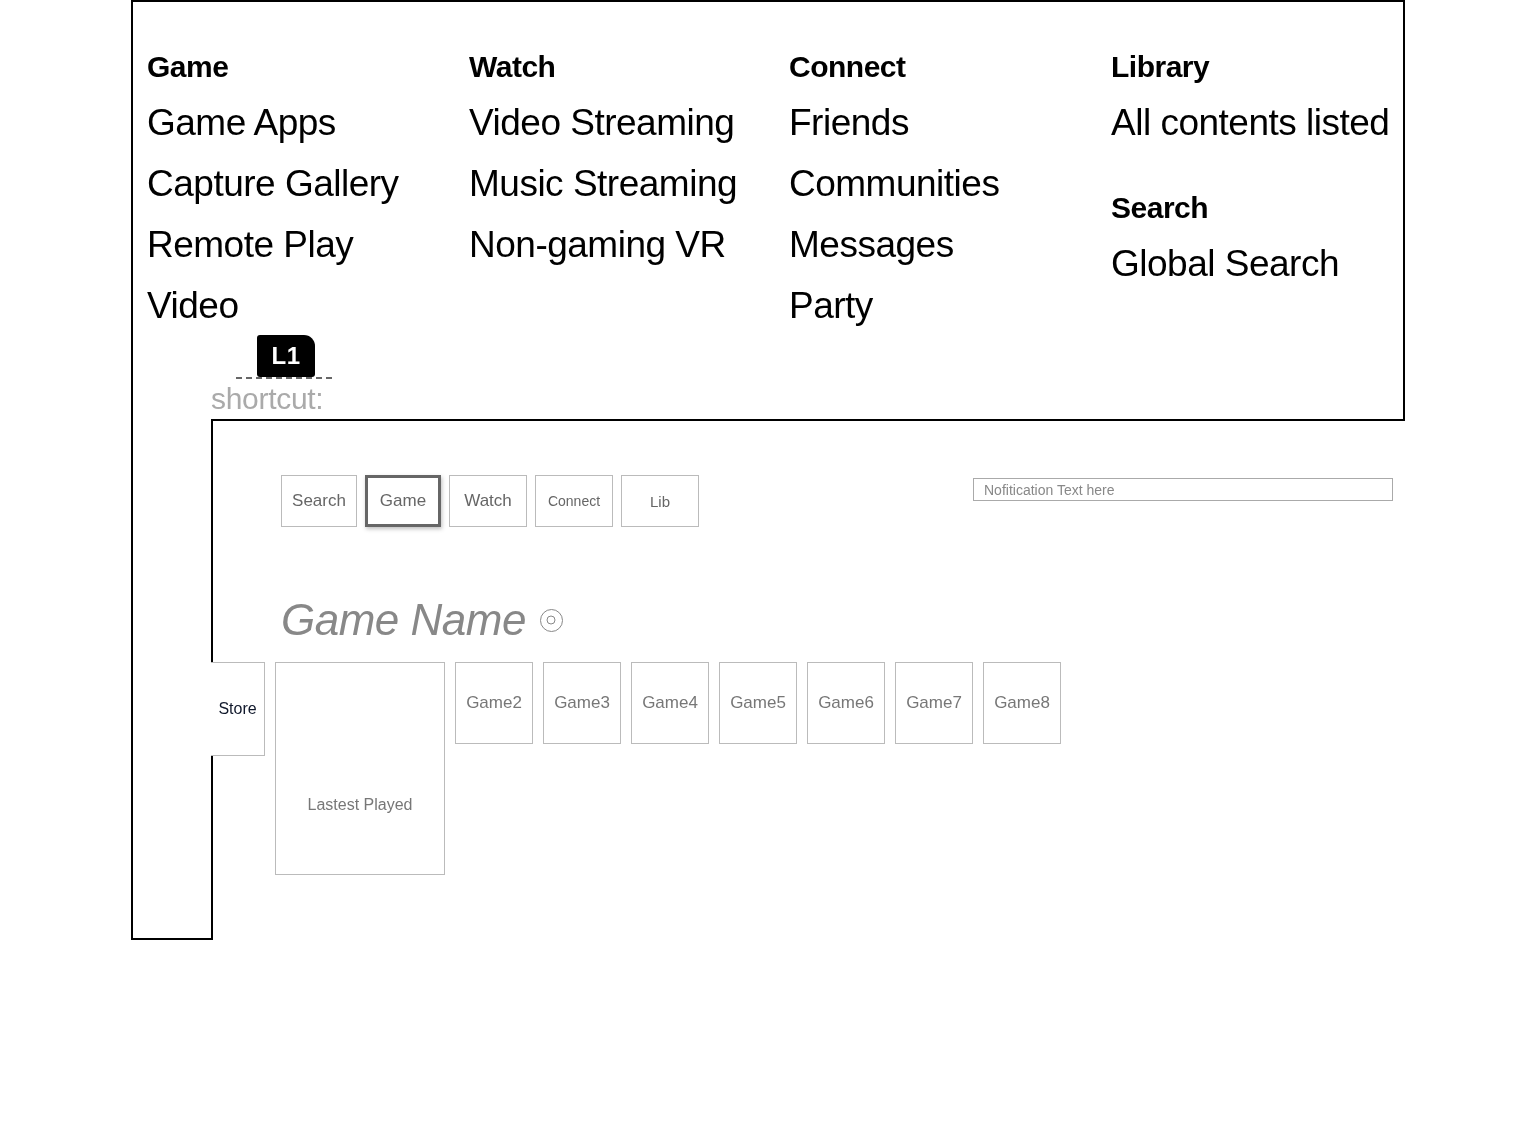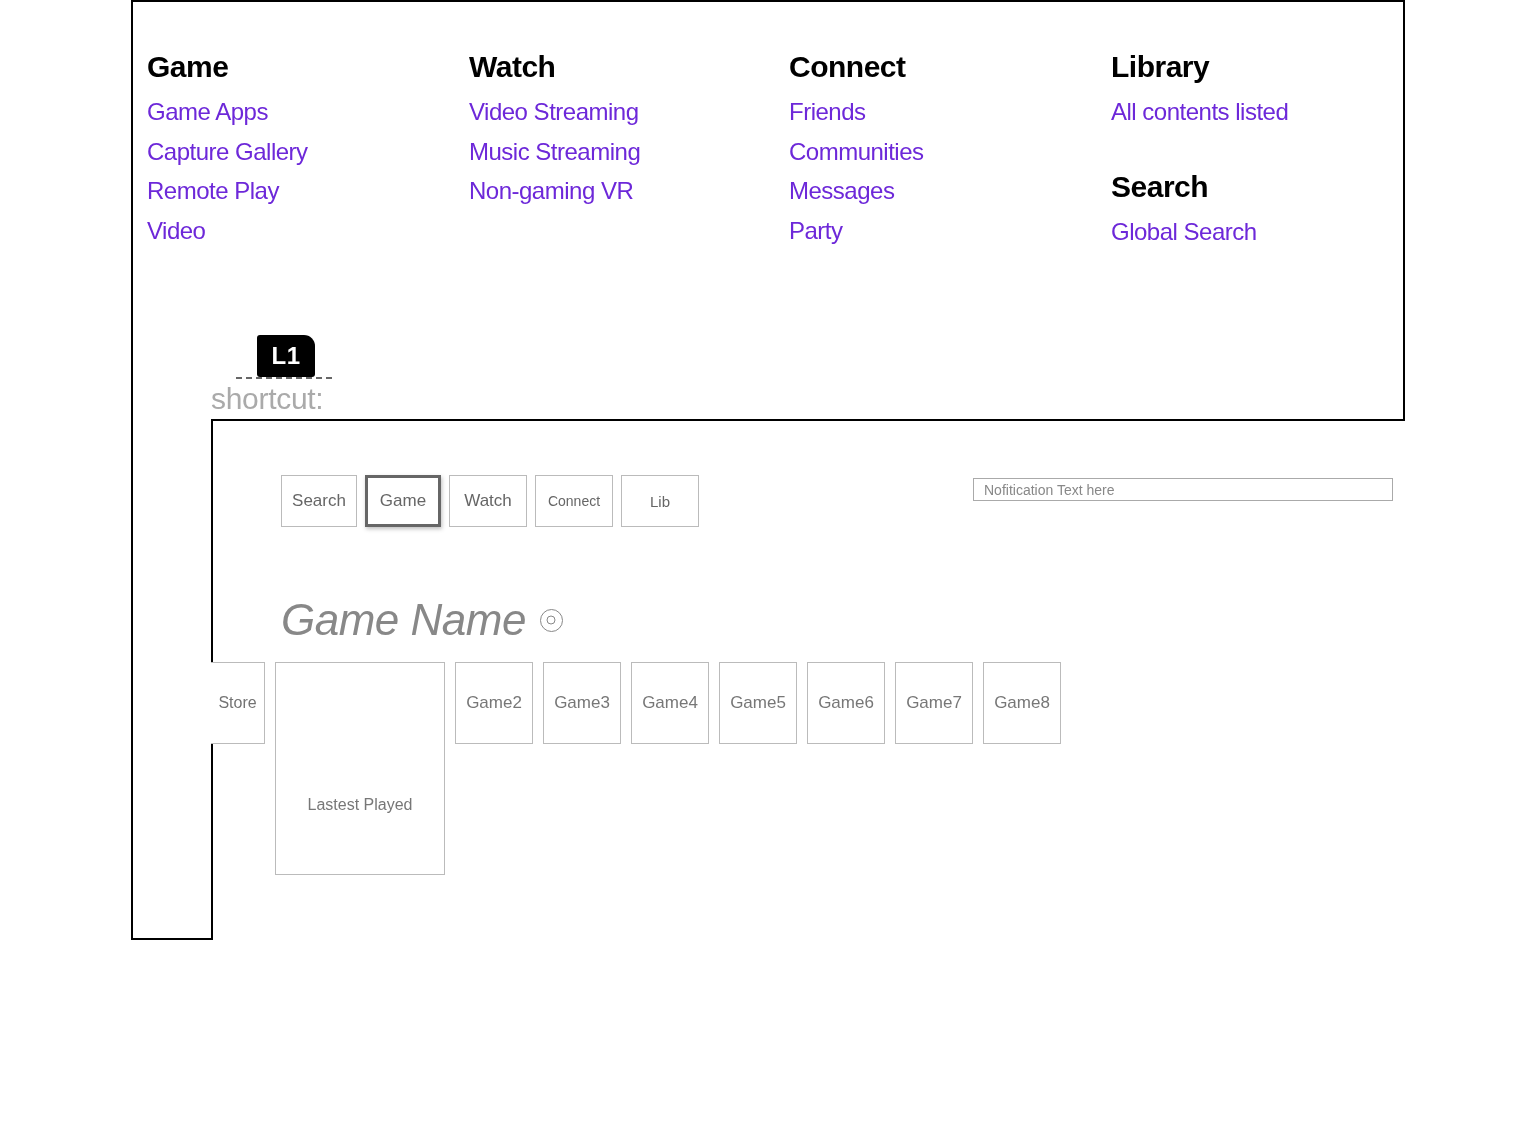--- a/index.html
+++ b/index.html
@@ -30,23 +30,23 @@
     .nav-col.col-connect{ width: 322px; }
     .nav-col.col-right  { width: 280px; }
     .nav-heading {
       font-size: 30px;
       font-weight: 600;
       color: #000;
       letter-spacing: -0.5px;
       margin-bottom: 8px;
     }
     .nav-item {
-      font-size: 24px;
+      font-size: 37px;
       font-weight: 500;
-      color: #6d28d9;
+      color: #000000;
       letter-spacing: -0.5px;
       line-height: 1.65;
       cursor: pointer;
     }
     .nav-heading.secondary {
       margin-top: 38px;
     }
 
     .shortcut-bar {
       position: absolute;
@@ -181,22 +181,22 @@
       border: 1px solid #bbb;
       display: flex;
       align-items: center;
       justify-content: center;
       font-size: 17px;
       color: #777;
       background: #fff;
       cursor: pointer;
     }
     .tile.store {
-      width: 54px; height: 82px;
-      color: #737373;
+      width: 54px; height: 94px;
+      color: #0f172a;
       font-size: 16px;
       border-left: none;
     }
     .tile.lastest {
       width: 170px; height: 213px;
       font-size: 16px;
       flex-direction: column;
       justify-content: center;
       padding-top: 72px;
       align-items: center;

